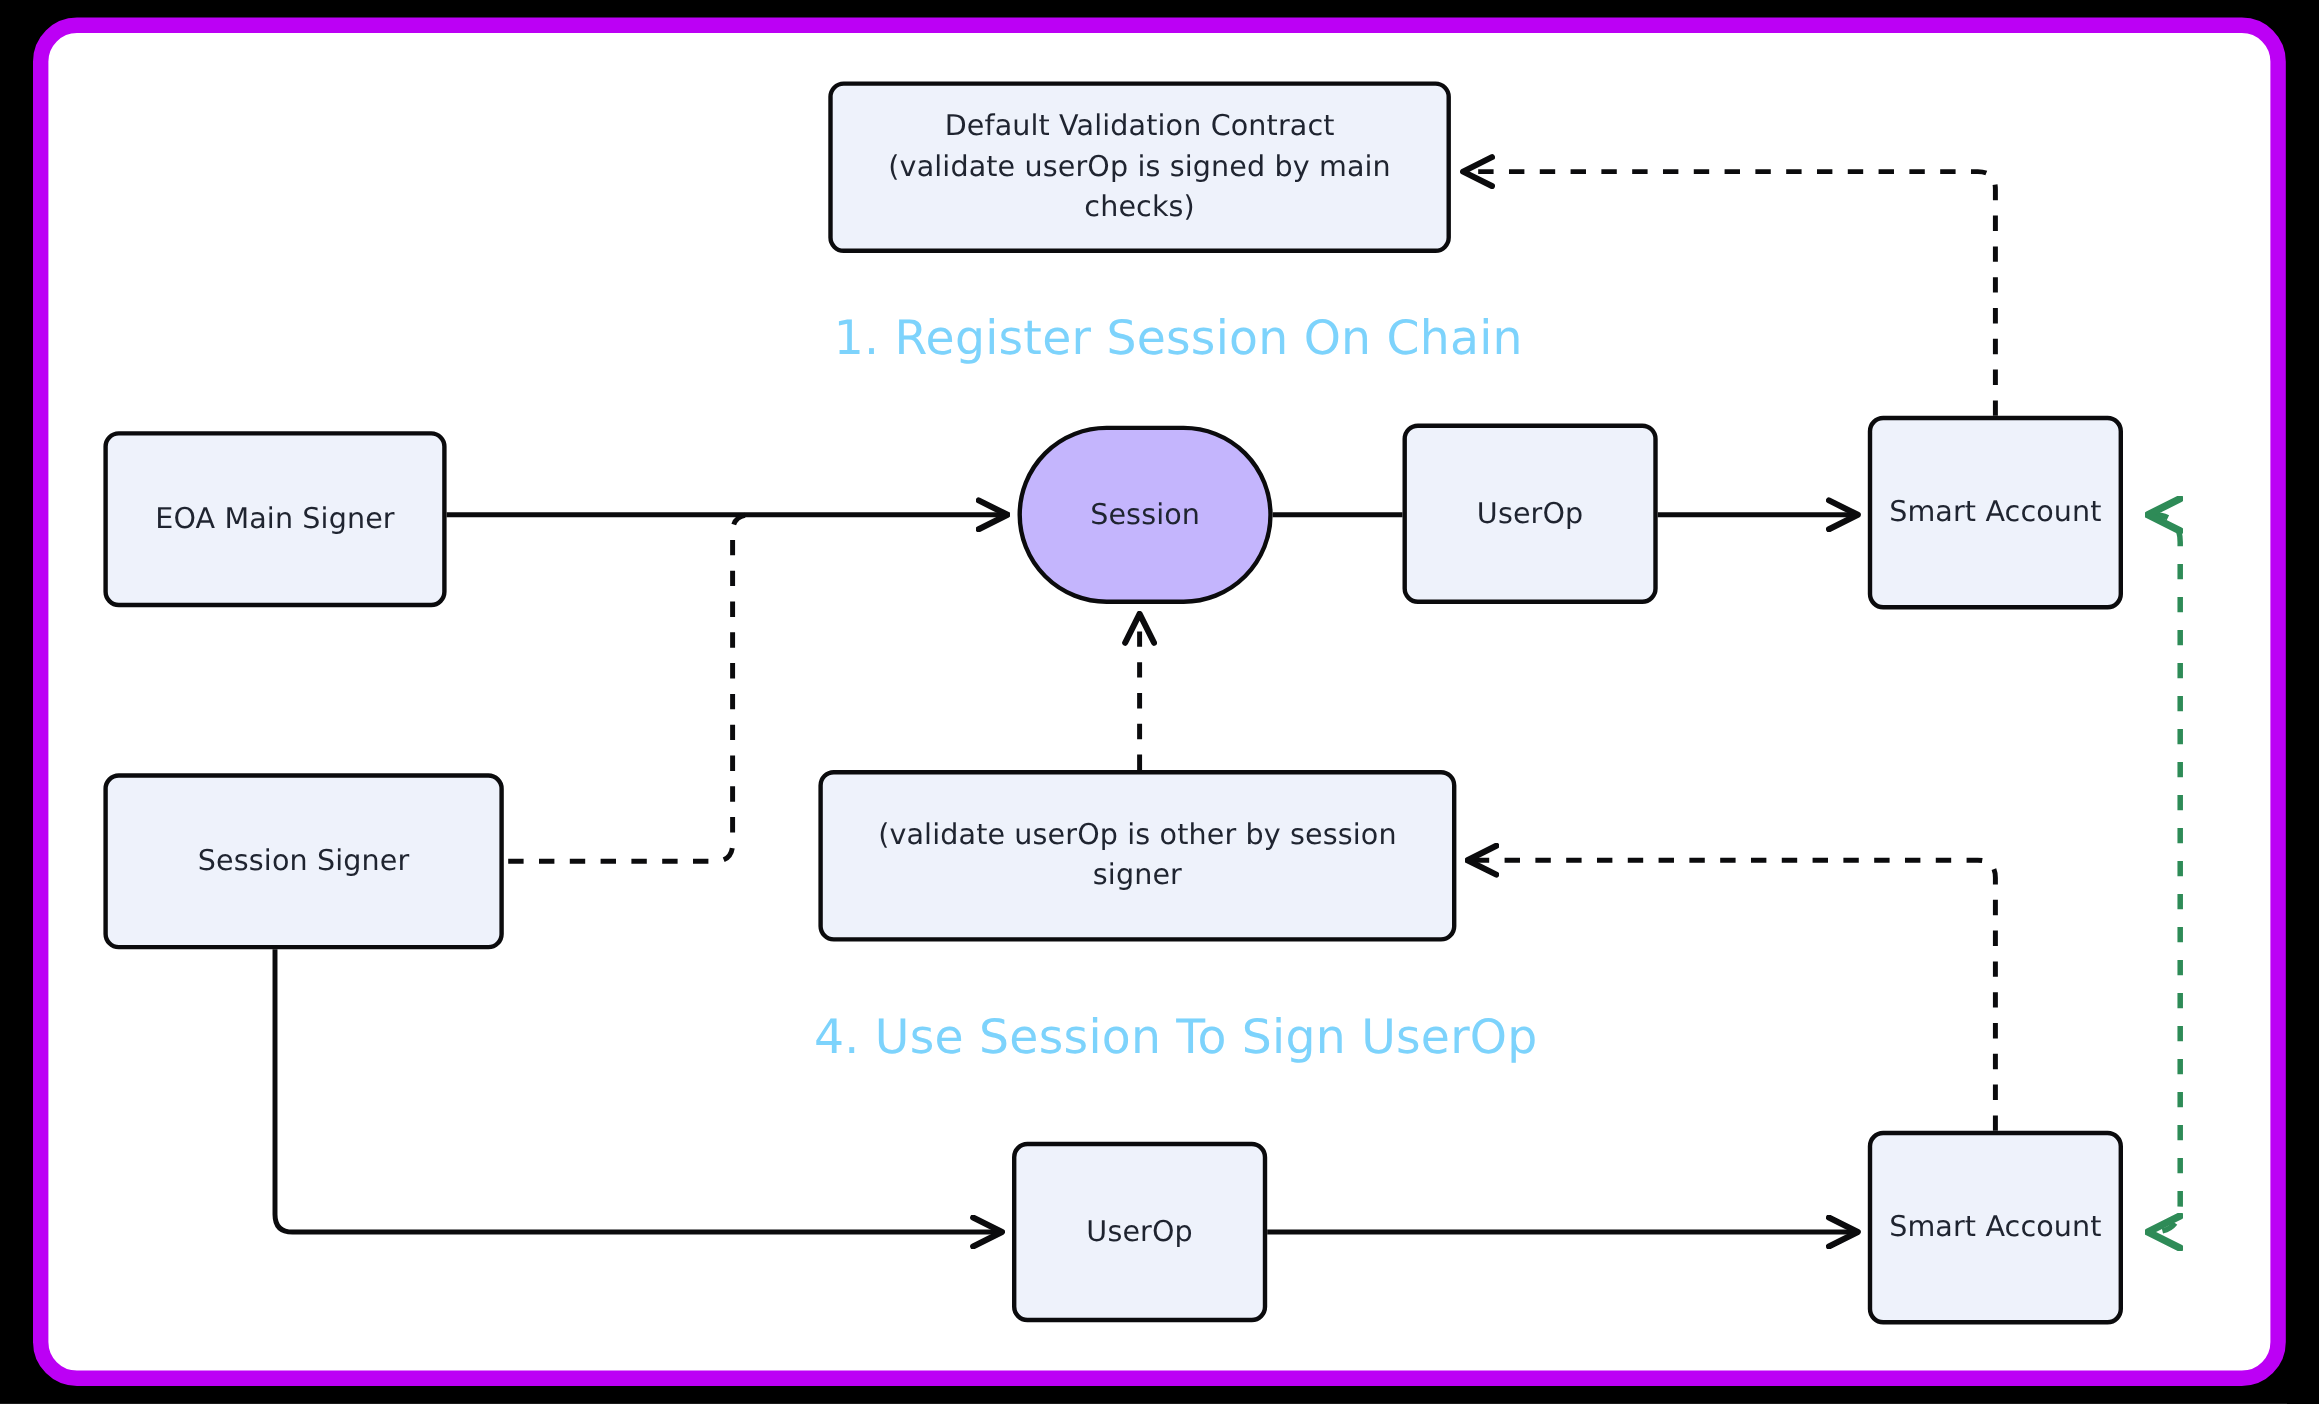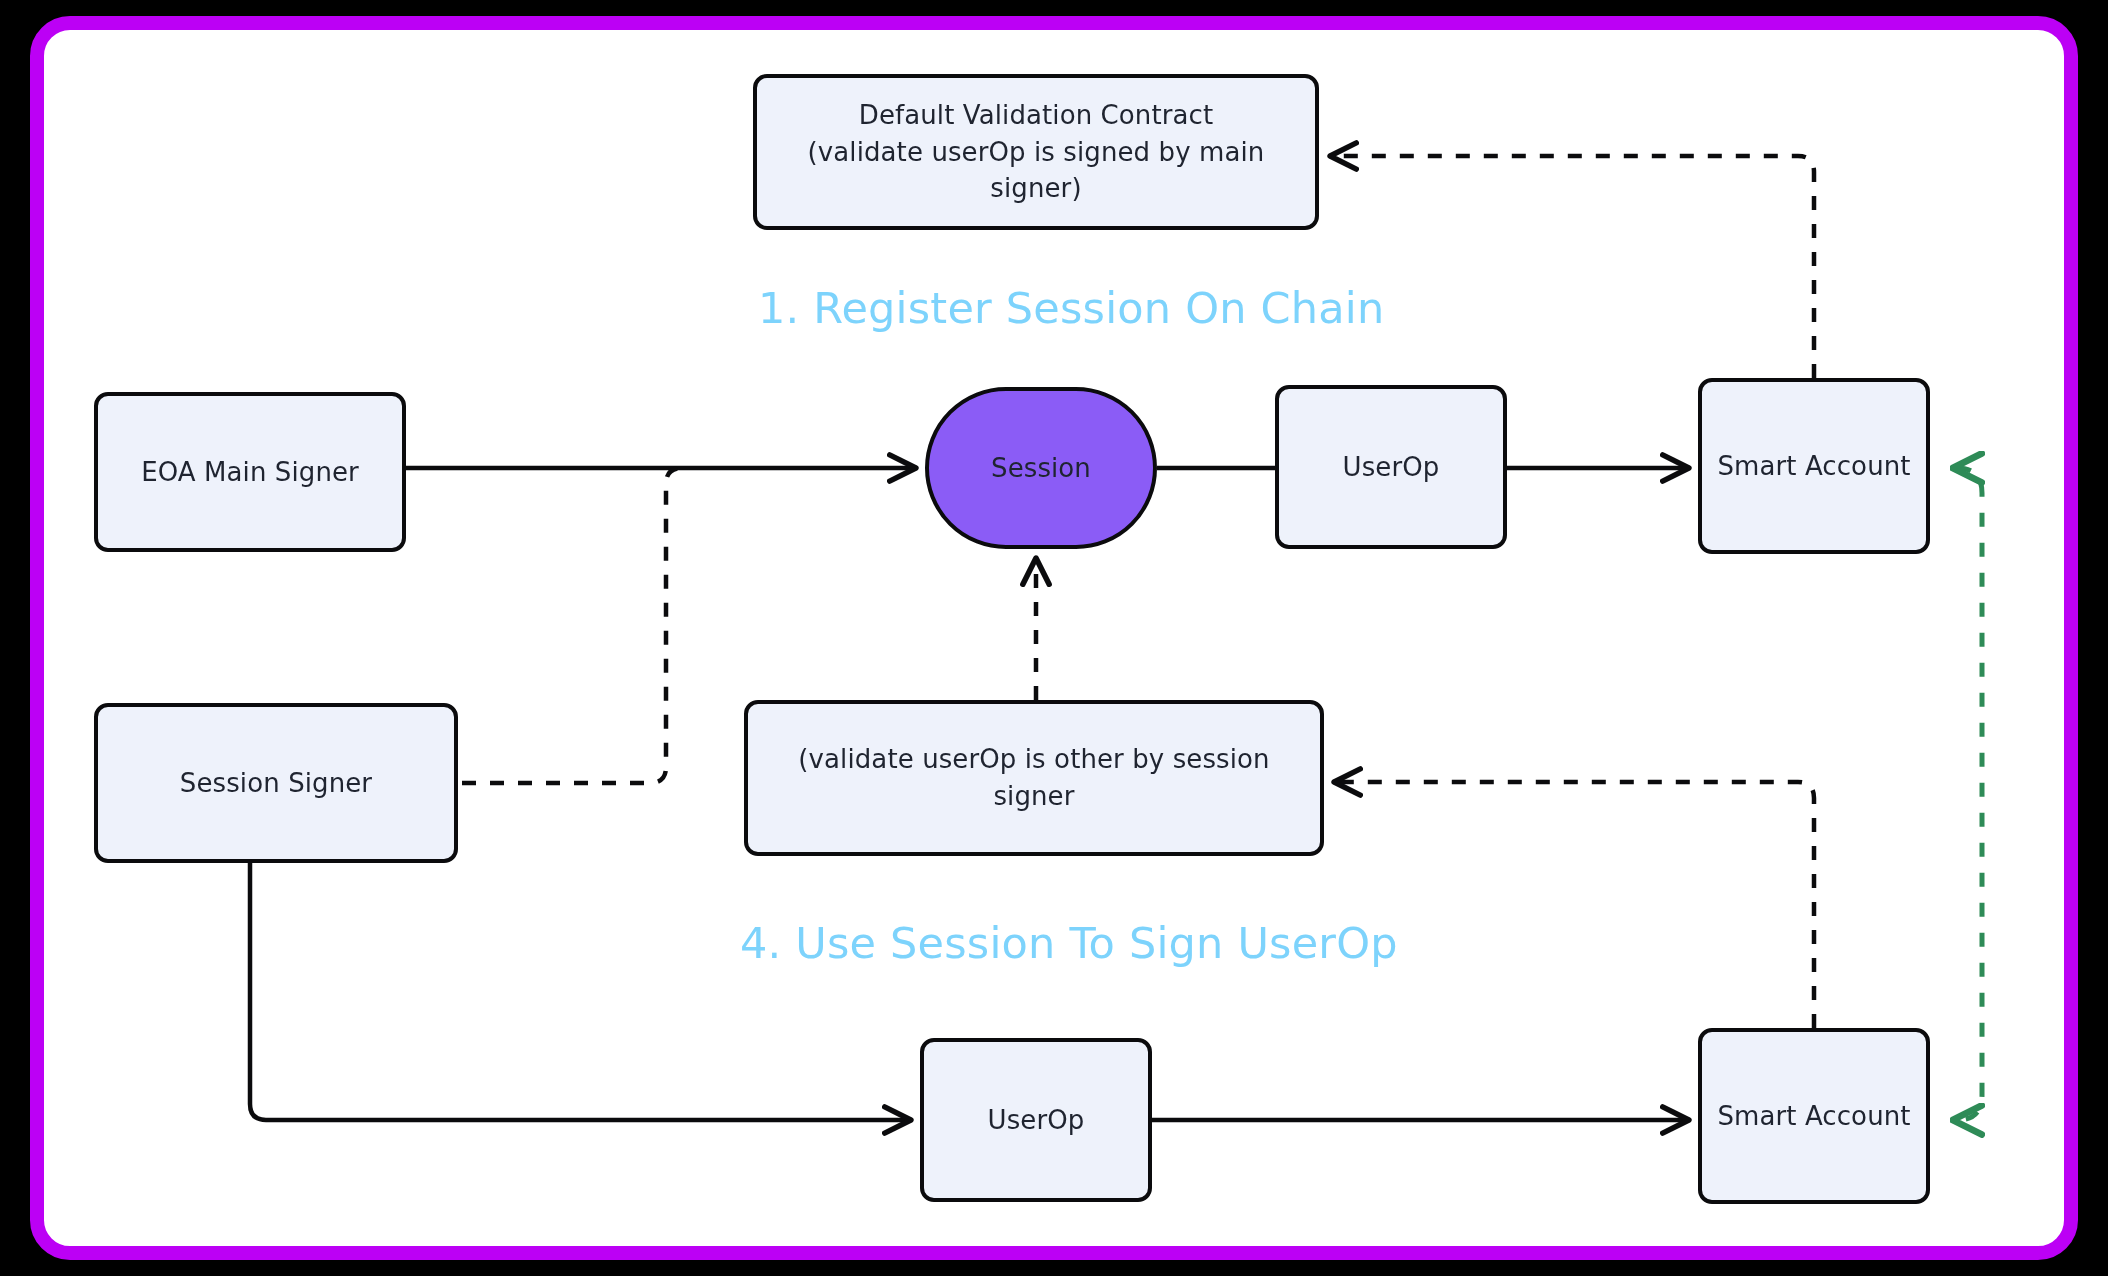--- a/index.html
+++ b/index.html
@@ -42,21 +42,21 @@
     align-items: center;
     justify-content: flex-start;
     text-align: center;
     color: #1f2430;
     font-size: 26px;
     line-height: 1.42;
     letter-spacing: 0.1px;
     padding: 4px 12px;
   }
   .node.stadium {
-    background: #8b5cf6;
+    background: #c4b5fd;
     border-radius: 999px;
   }
   .node .lines { width: 100%; }
   .node .lines span { display: block; }
   .step-title {
     position: absolute;
     color: #7dd3fc;
     font-size: 43px;
     letter-spacing: 0.2px;
     white-space: nowrap;
@@ -117,21 +117,21 @@
       <path stroke-dasharray="14 16" d="M 1957 468 Q 1982 468 1982 493 L 1982 1095 Q 1982 1120 1957 1120" marker-start="url(#arrow-green)" marker-end="url(#arrow-green)"></path>
     </g>
   </svg>
 
   <div class="step-title" id="title-1">1. Register Session On Chain</div>
   <div class="step-title" id="title-2">4. Use Session To Sign UserOp</div>
 
   <div class="node" id="n-default-validation">
     <div class="lines">
       <span>Default Validation Contract</span>
-      <span>(validate userOp is signed by main signer)</span>
+      <span>(validate userOp is signed by main checks)</span>
     </div>
   </div>
 
   <div class="node" id="n-eoa-main-signer">
     <div class="lines">
       <span>EOA Main Signer</span>
     </div>
   </div>
 
   <div class="node stadium" id="n-session">

